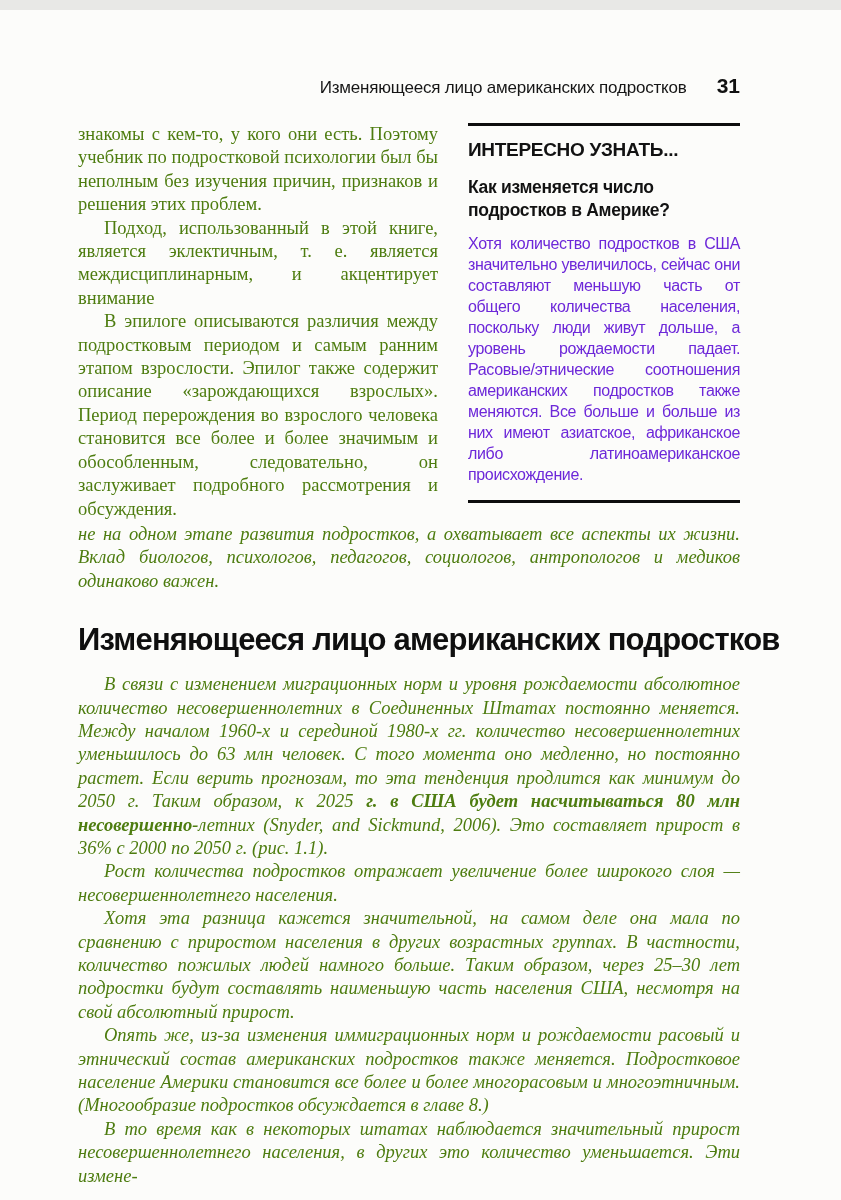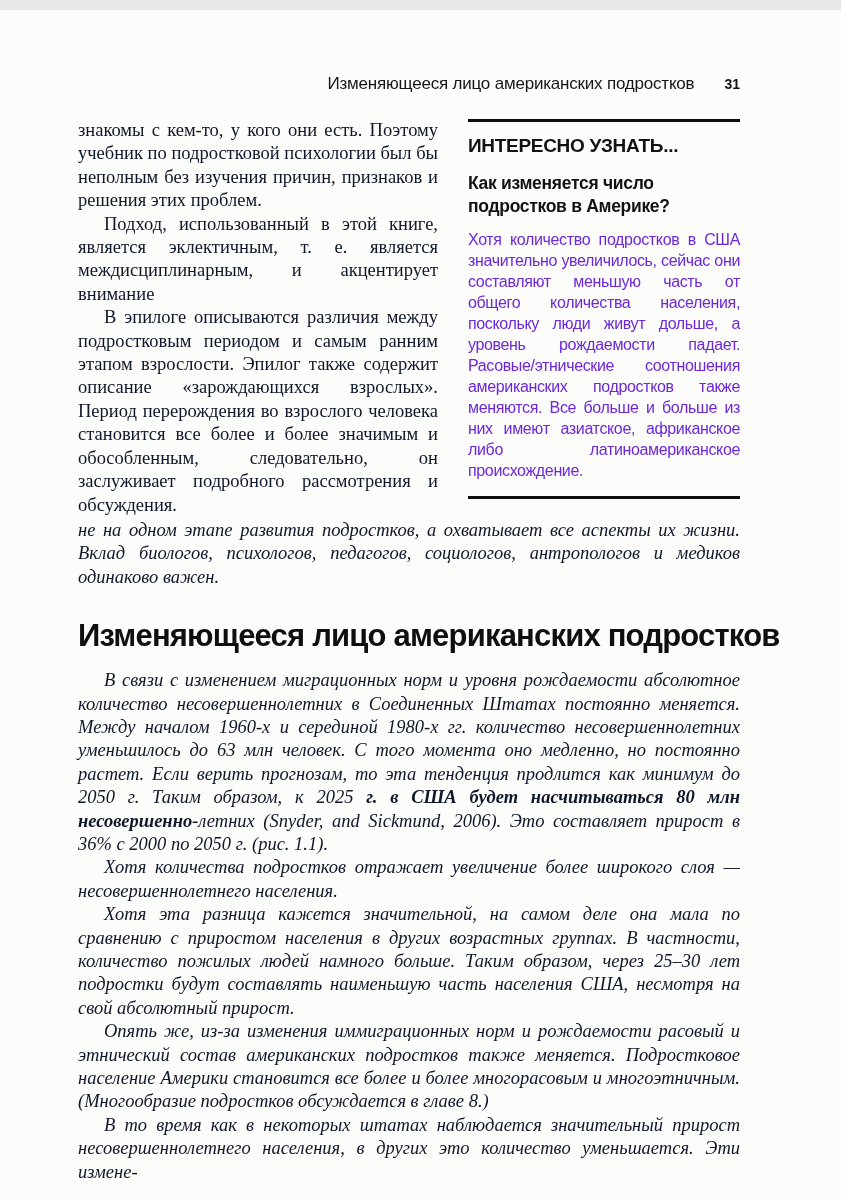--- a/index.html
+++ b/index.html
@@ -26,37 +26,37 @@
     gap:30px;
     font-family:"Liberation Sans", sans-serif;
   }
   .runhead-title {
     font-size:17px;
     font-weight:400;
     letter-spacing:-0.2px;
     color:#161616;
   }
   .runhead-num {
-    font-size:14px;
+    font-size:21px;
     font-weight:700;
     color:#111;
   }
 
   
   .two-col {
     display:flex;
     gap:30px;
     margin-top:25px;
   }
   .serif {
     font-family:"Liberation Serif", serif;
     font-size:18.5px;
     line-height:23.4px;
     text-align:justify;
-    color:#0f172a;
+    color:#4d7c0f;
   }
   .col-left { width:360px; }
   .col-left p, .flow p { margin:0; text-indent:26px; }
   .col-left p.first, .flow p.first { text-indent:0; }
 
   
   .factbox {
     width:272px;
     align-self:flex-start;
     border-top:3px solid #0d0d0d;
@@ -130,20 +130,20 @@
     </div>
 
     <div class="flow serif">
       <p class="first">не на одном этапе развития подростков, а охватывает все аспекты их жизни. Вклад биологов, психологов, педагогов, социологов, антропологов и медиков одинаково важен.</p>
     </div>
 
     <h1 class="section-heading">Изменяющееся лицо американских подростков</h1>
 
     <div class="flow serif">
       <p><span>В связи с изменением миграционных норм и уровня рождаемости абсолютное количество несовершеннолетних в Соединенных Штатах постоянно меняется. Между началом 1960-х и серединой 1980-х гг. количество несовершеннолетних уменьшилось до 63 млн человек. С того момента оно медленно, но постоянно растет. Если верить прогнозам, то эта тенденция продлится как минимум до 2050 г. Таким образом, к 2025 </span><span class="b">г. в США будет насчитываться 80 млн несовершенно-</span><span>летних (Snyder, and Sickmund, 2006). Это составляет прирост в 36% с 2000 по 2050 г. (рис. 1.1).</span></p>
-      <p>Хотя количества подростков отражает увеличение более широкого слоя — несовершеннолетнего населения.</p>
+      <p>Рост количества подростков отражает увеличение более широкого слоя — несовершеннолетнего населения.</p>
       <p>Хотя эта разница кажется значительной, на самом деле она мала по сравнению с приростом населения в других возрастных группах. В частности, количество пожилых людей намного больше. Таким образом, через 25–30 лет подростки будут составлять наименьшую часть населения США, несмотря на свой абсолютный прирост.</p>
       <p>Опять же, из-за изменения иммиграционных норм и рождаемости расовый и этнический состав американских подростков также меняется. Подростковое население Америки становится все более и более многорасовым и многоэтничным. (Многообразие подростков обсуждается в главе 8.)</p>
       <p>В то время как в некоторых штатах наблюдается значительный прирост несовершеннолетнего населения, в других это количество уменьшается. Эти измене-</p>
     </div>
 
   </div>
 </div>
 
 </body></html>

